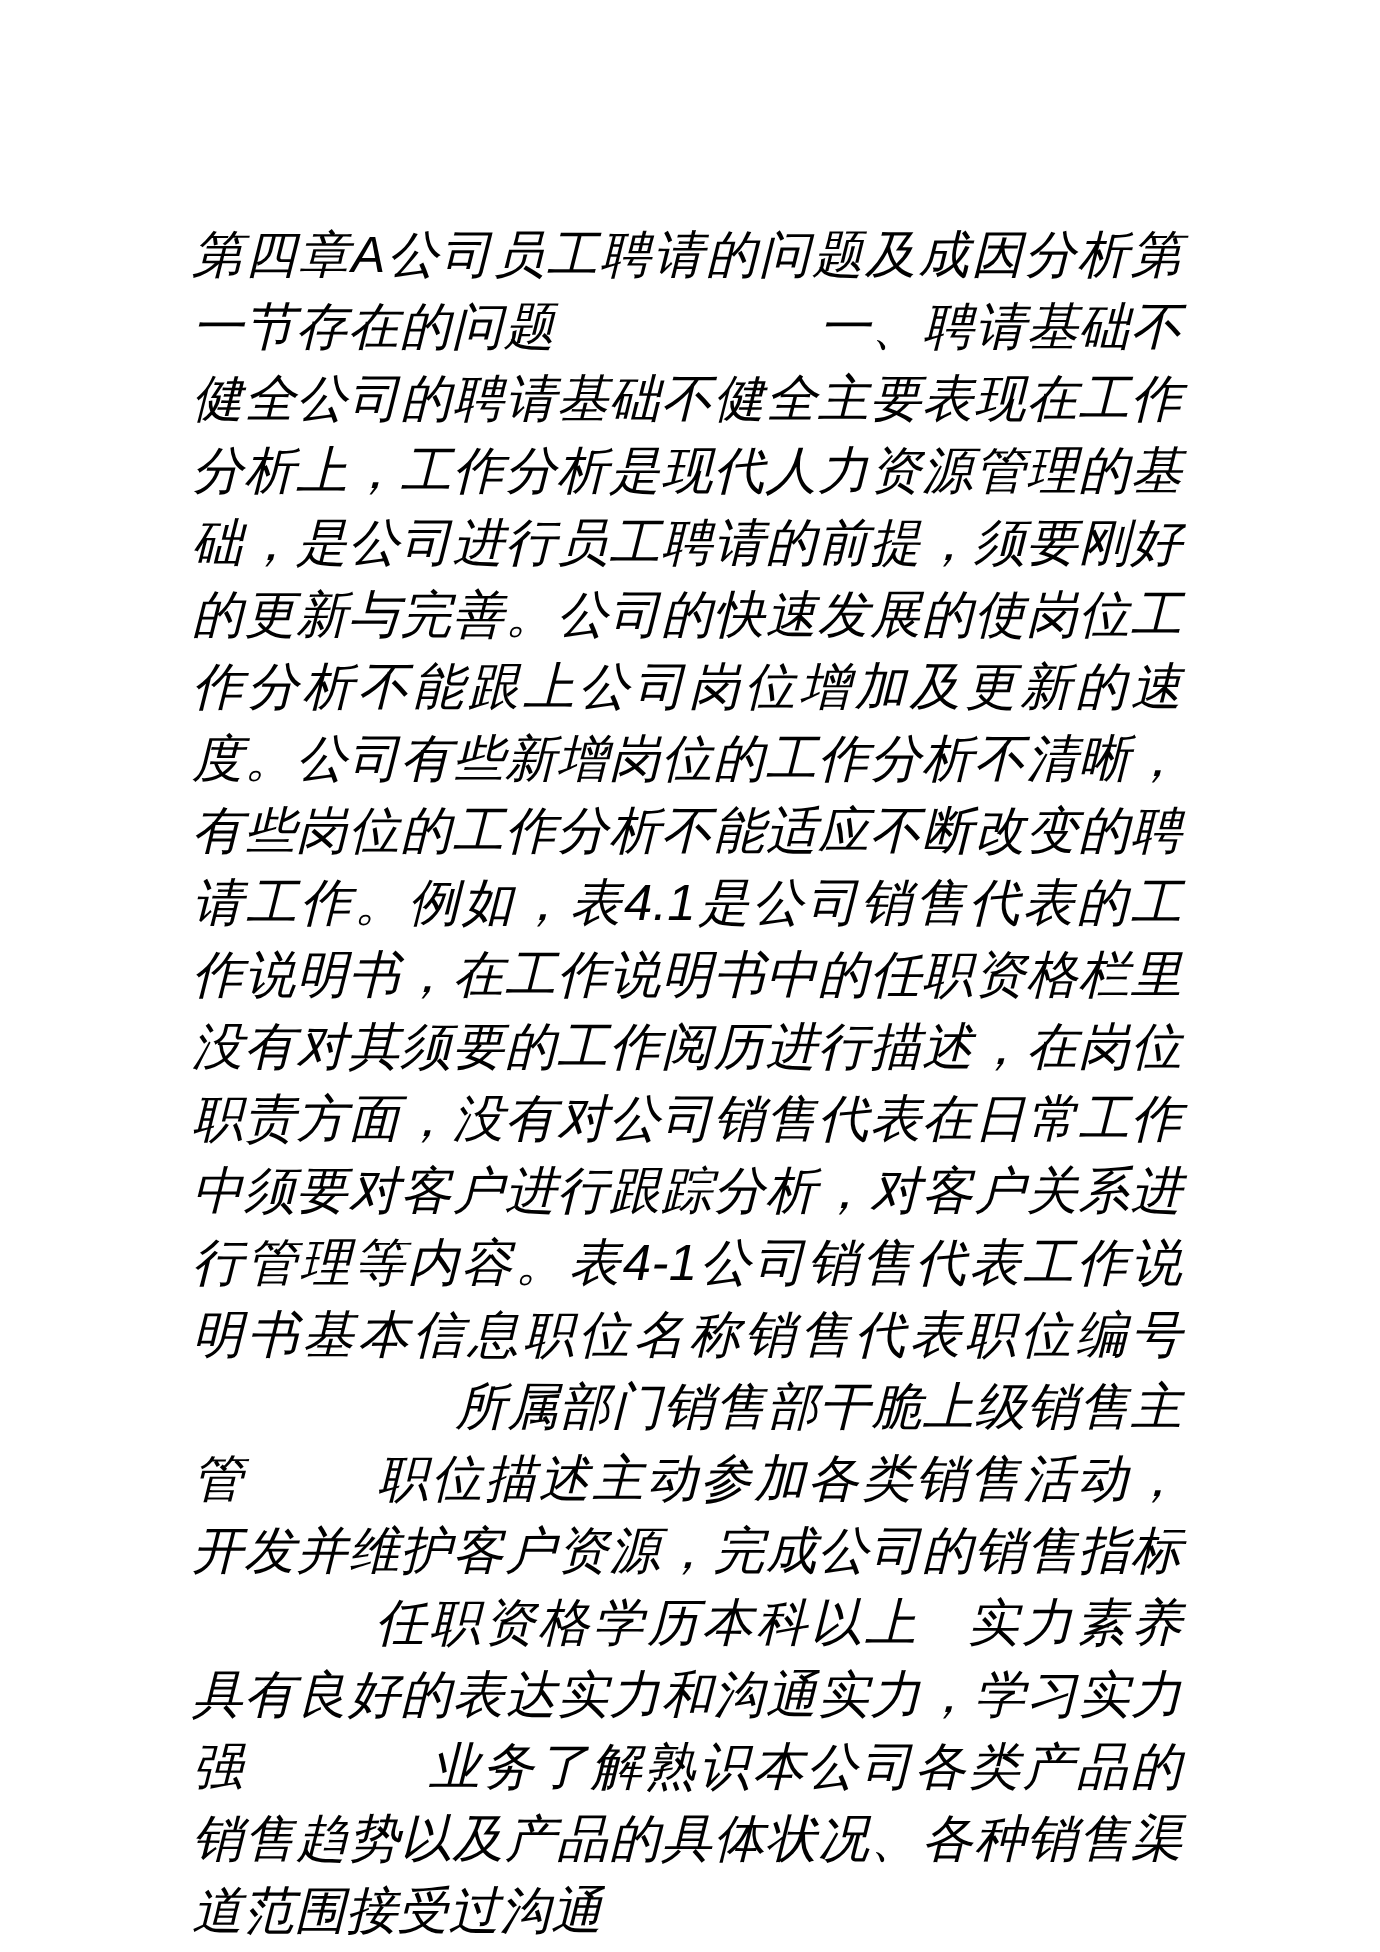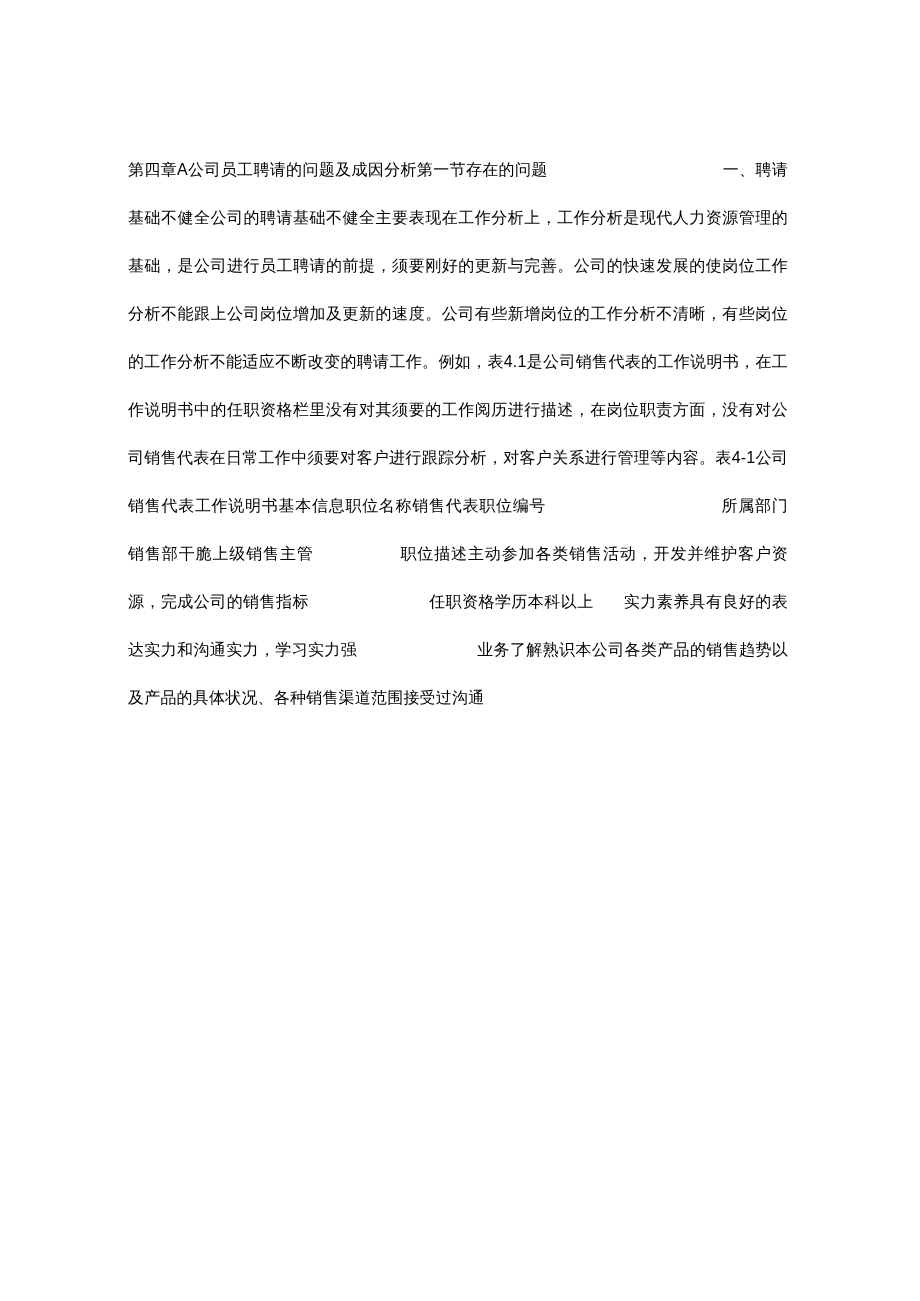--- a/index.html
+++ b/index.html
@@ -21,29 +21,30 @@
     background: #ffffff;
     box-sizing: border-box;
   }
   .doc-body {
     position: absolute;
     left: 128px;
     top: 146px;
     width: 660px;
   }
   .para {
-    font-size: 16px;
+    font-size: 34px;
     line-height: 48px;
     letter-spacing: 0.2px;
     text-align: justify;
     text-justify: inter-ideograph;
     word-break: break-all;
     margin: 0;
     color: #000000;
     font-weight: 500;
+    font-style: italic;
   }
   .gap {
     display: inline-block;
   }
   .gap-lg { width: 120px; }
   .gap-md { width: 86px; }
   .gap-xs { width: 30px; }
   .gap-xl { width: 175px; }
 </style>
 </head>

